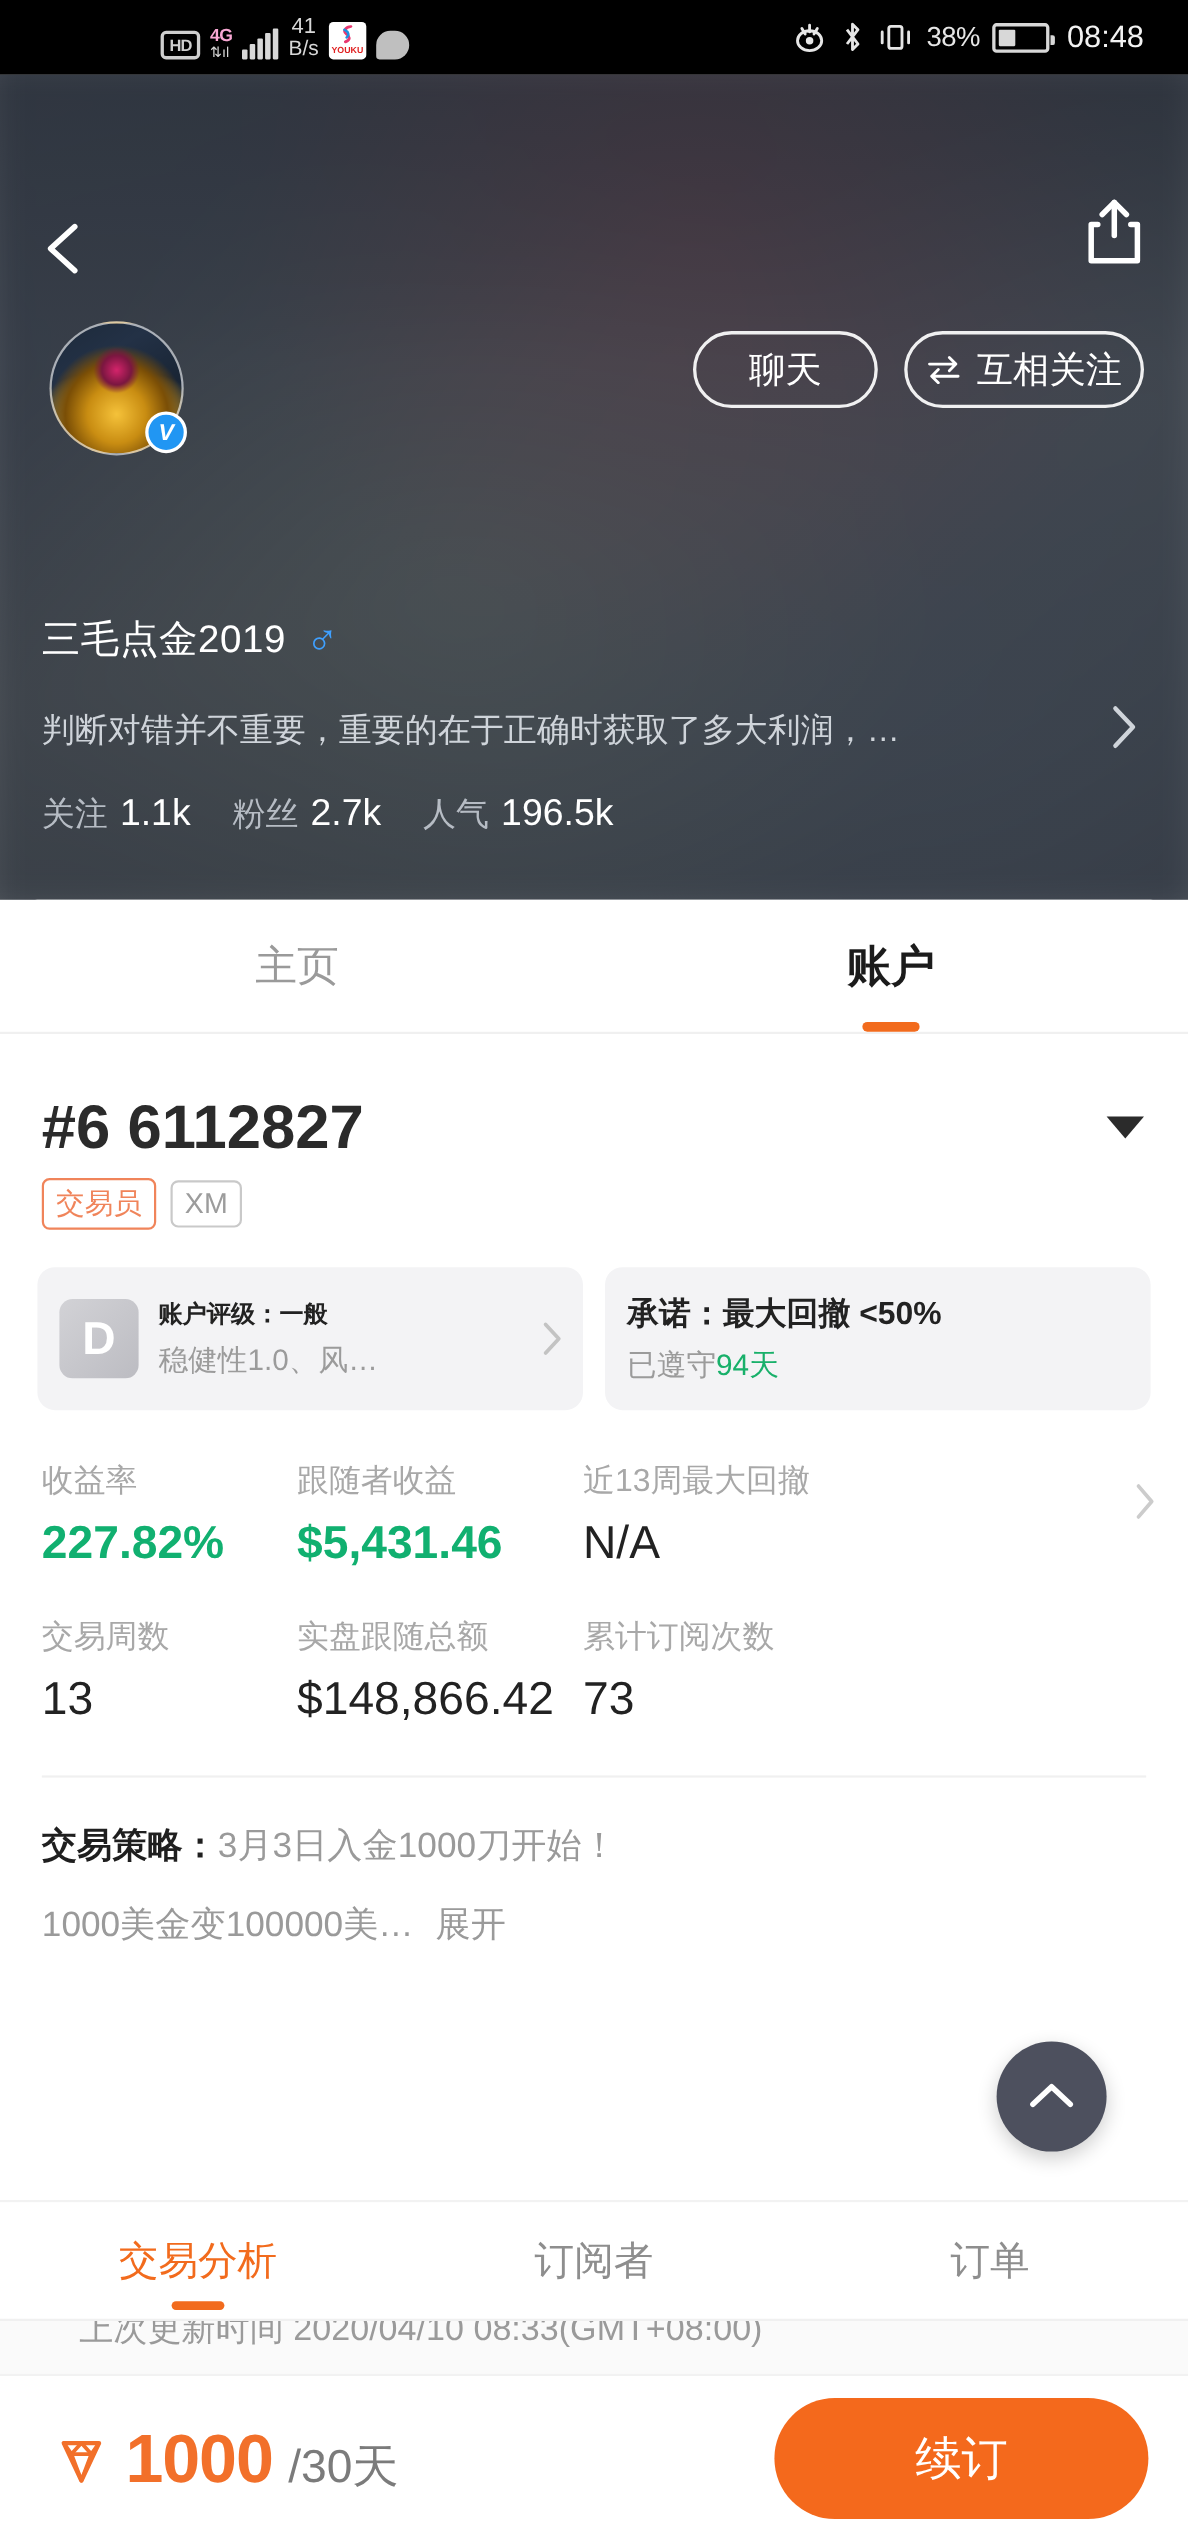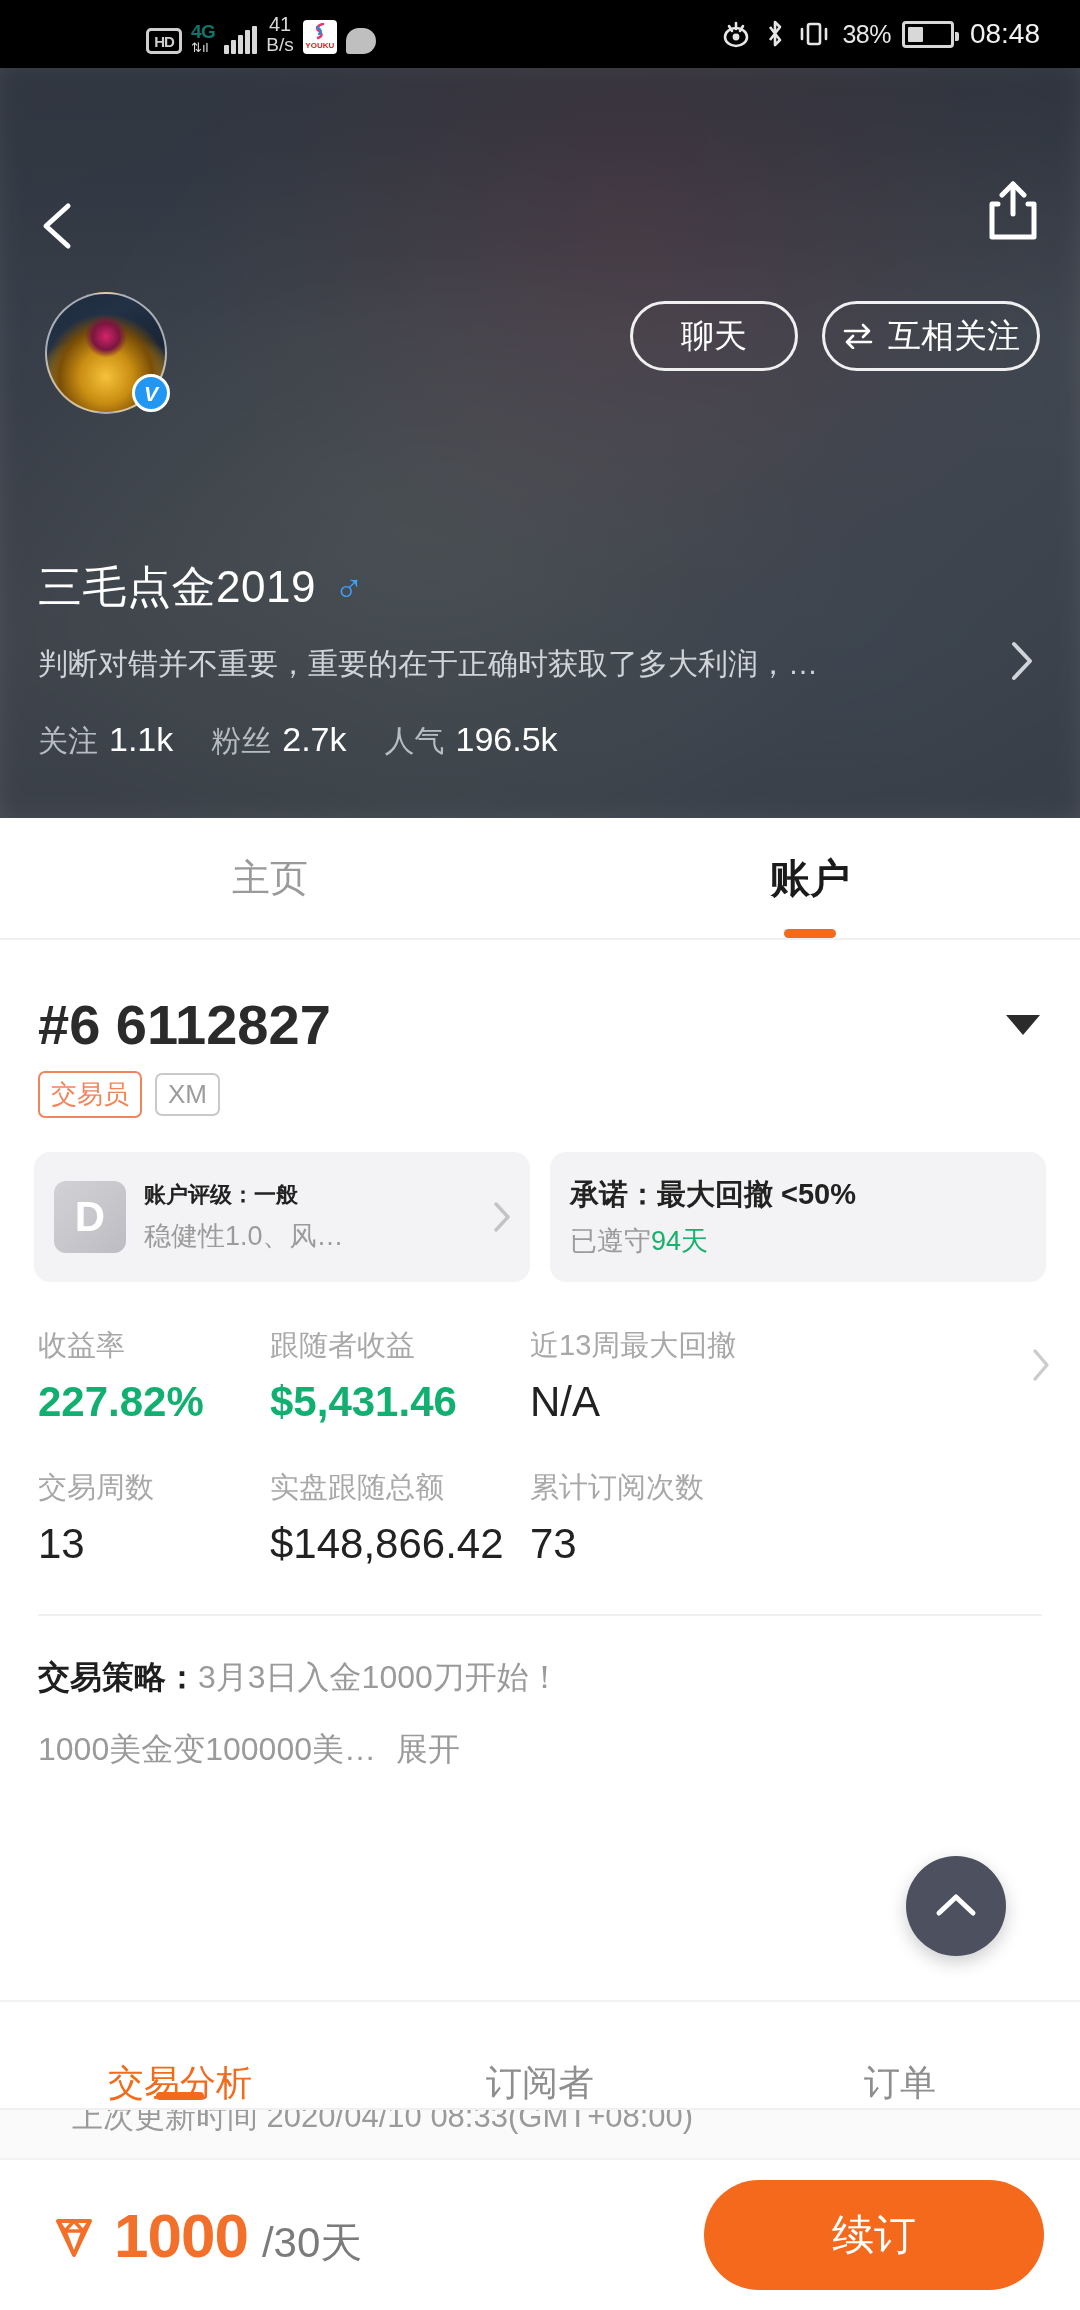--- a/index.html
+++ b/index.html
@@ -18,21 +18,21 @@
     display:flex;align-items:center;
   }
   .sb-left{display:flex;align-items:flex-end;gap:9px;margin-left:146px;}
   .sb-right{display:flex;align-items:center;gap:11px;margin-left:auto;margin-right:40px;}
   .hd-badge{
     width:36px;height:26px;border:3px solid #cfcfcf;border-radius:5px;
     display:flex;align-items:center;justify-content:center;
     font-size:15px;font-weight:bold;color:#cfcfcf;letter-spacing:-1px;
   }
   .net4g{display:flex;flex-direction:column;align-items:flex-start;line-height:1;}
-  .net4g .g1{font-size:19px;color:#0f766e;font-weight:bold;letter-spacing:-0.5px;}
+  .net4g .g1{font-size:16px;color:#f9a8d4;font-weight:bold;letter-spacing:-0.5px;}
   .net4g .g2{font-size:13px;color:#d8d8d8;}
   .bars{display:flex;align-items:flex-end;gap:2px;height:28px;}
   .bars i{display:block;width:5px;background:#d8d8d8;border-radius:1px;}
   .bars i:nth-child(1){height:9px;}
   .bars i:nth-child(2){height:14px;}
   .bars i:nth-child(3){height:19px;}
   .bars i:nth-child(4){height:24px;}
   .bars i:nth-child(5){height:28px;}
   .netspeed{display:flex;flex-direction:column;align-items:center;line-height:1.05;color:#d8d8d8;}
   .netspeed .n1{font-size:20px;}
@@ -113,21 +113,21 @@
     color:#ffffff;display:flex;align-items:center;justify-content:center;gap:14px;
     cursor:pointer;
   }
   .pill-chat{width:168px;height:70px;font-size:33px;}
   .pill-follow{width:218px;height:70px;font-size:33px;}
   .swap-icon{display:block;width:32px;height:26px;}
 
   .uname-row{
     position:absolute;left:38px;top:490px;display:flex;align-items:center;gap:18px;
   }
-  .uname{font-size:44px;color:#ffffff;letter-spacing:0.5px;}
+  .uname{font-size:35px;color:#ffffff;letter-spacing:0.5px;}
   .gender{font-size:40px;color:#3fa0ff;line-height:1;}
   .chev-right-hdr{position:absolute;right:42px;top:572px;width:32px;height:42px;}
   .bio{
     position:absolute;left:38px;top:576px;width:930px;
     font-size:30px;color:#cfd4da;white-space:nowrap;overflow:hidden;
   }
   .counts{
     position:absolute;left:38px;top:652px;display:flex;align-items:baseline;gap:0;
   }
   .cgrp{display:flex;align-items:baseline;gap:11px;margin-right:38px;}
@@ -204,21 +204,21 @@
   .fab{
     position:absolute;left:906px;top:1856px;width:100px;height:100px;border-radius:50%;
     background:#4d505e;box-shadow:0 6px 18px rgba(0,0,0,0.20);
     display:flex;align-items:center;justify-content:center;cursor:pointer;z-index:9;
   }
 
   .bottomtabs{
     position:absolute;left:0;top:2000px;width:1080px;height:108px;
     display:flex;border-top:2px solid #f2f2f2;background:#fff;
   }
-  .btab{flex:1;display:flex;align-items:flex-end;justify-content:center;position:relative;cursor:pointer;}
+  .btab{flex:1;display:flex;align-items:center;justify-content:center;position:relative;cursor:pointer;}
   .btab span{font-size:36px;color:#8e8e8e;}
   .btab.active span{color:#f26b1d;}
   .btab.active:after{
     content:"";position:absolute;bottom:8px;left:50%;transform:translateX(-50%);
     width:48px;height:8px;border-radius:4px;background:#f26b1d;
   }
   .updated{
     position:absolute;left:0;top:2108px;width:1080px;height:52px;
     background:#fafafa;border-top:2px solid #f0f0f0;overflow:hidden;
   }

